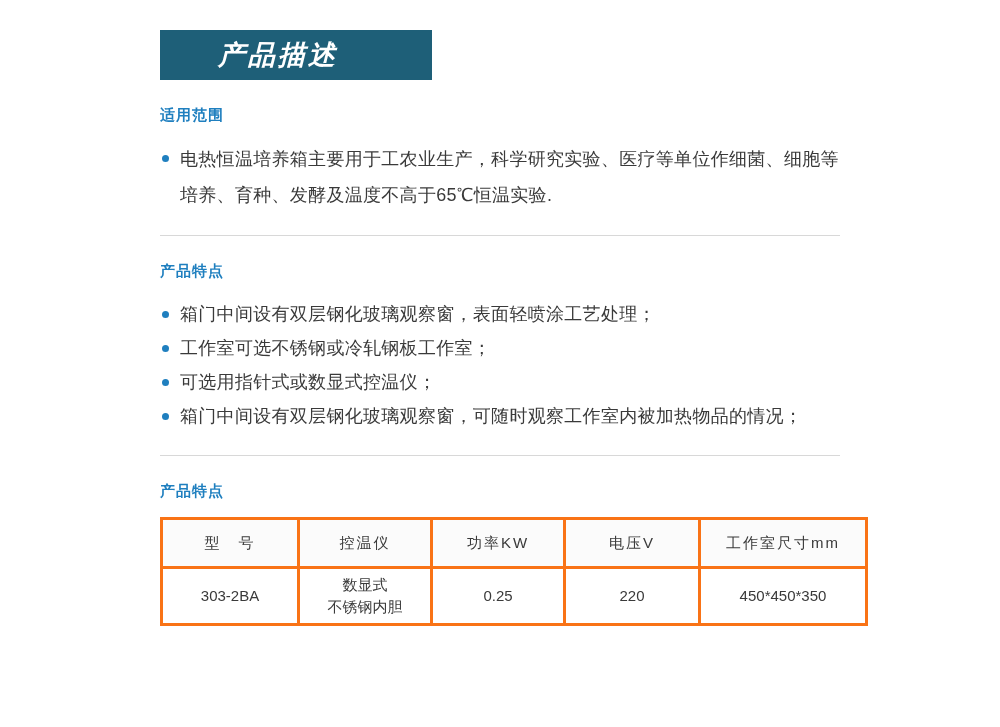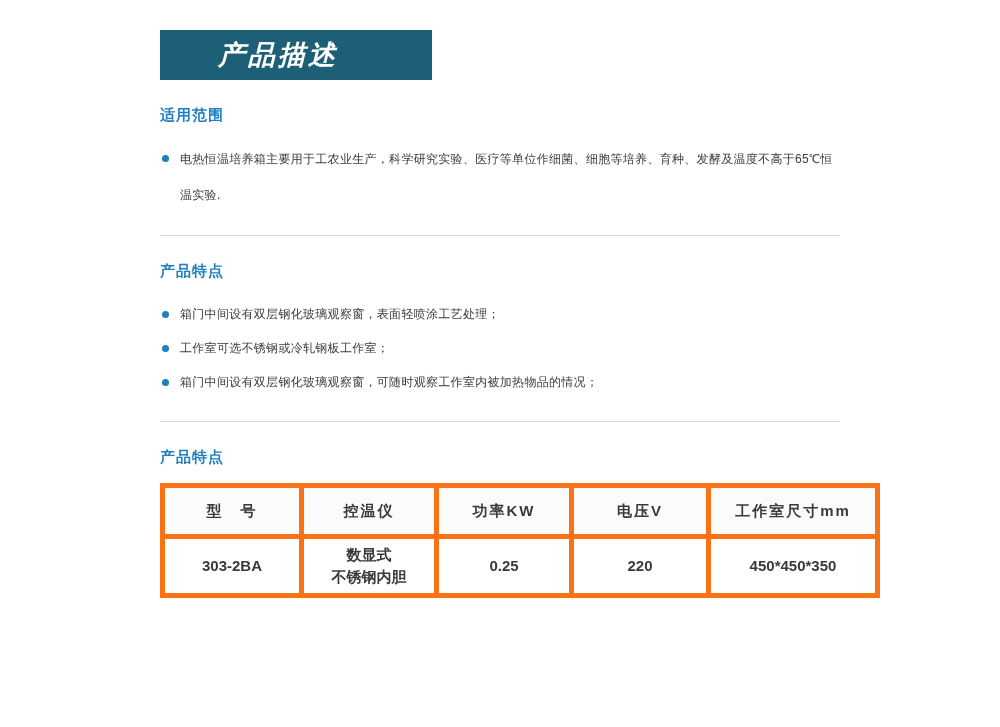--- a/index.html
+++ b/index.html
@@ -58,21 +58,21 @@
   }
 
   .bullet-list {
     list-style: none;
     margin: 0;
     padding: 0;
   }
   .bullet-item {
     position: relative;
     padding-left: 20px;
-    font-size: 12px;
+    font-size: 18px;
     line-height: 34px;
     color: #3a3a3a;
     letter-spacing: 0.3px;
   }
   .bullet-dot {
     position: absolute;
     left: 2px;
     top: 14px;
     width: 7px;
     height: 7px;
@@ -91,24 +91,24 @@
   }
 
   .spec-table {
     border-collapse: collapse;
     width: 680px;
     margin-top: 2px;
     table-layout: fixed;
   }
   .spec-table th,
   .spec-table td {
-    border: 5px solid #f97316;
+    border: 3px solid #f97316;
     text-align: center;
     color: #3a3a3a;
-    font-weight: bold;
+    font-weight: normal;
     font-size: 15px;
   }
   .spec-table thead th {
     height: 44px;
     background: #fbfbfb;
     letter-spacing: 2px;
   }
   .spec-table tbody td {
     height: 52px;
     background: #ffffff;
@@ -147,20 +147,24 @@
         <li class="bullet-item">
           <span class="bullet-dot"></span>
           <span>箱门中间设有双层钢化玻璃观察窗，表面轻喷涂工艺处理；</span>
         </li>
         <li class="bullet-item">
           <span class="bullet-dot"></span>
           <span>工作室可选不锈钢或冷轧钢板工作室；</span>
         </li>
         <li class="bullet-item">
           <span class="bullet-dot"></span>
+          <span>可选用指针式或数显式控温仪；</span>
+        </li>
+        <li class="bullet-item">
+          <span class="bullet-dot"></span>
           <span>箱门中间设有双层钢化玻璃观察窗，可随时观察工作室内被加热物品的情况；</span>
         </li>
       </ul>
     </div>
 
     <div class="divider"></div>
 
     <div class="section">
       <h2 class="section-title">产品特点</h2>
       <table class="spec-table">

